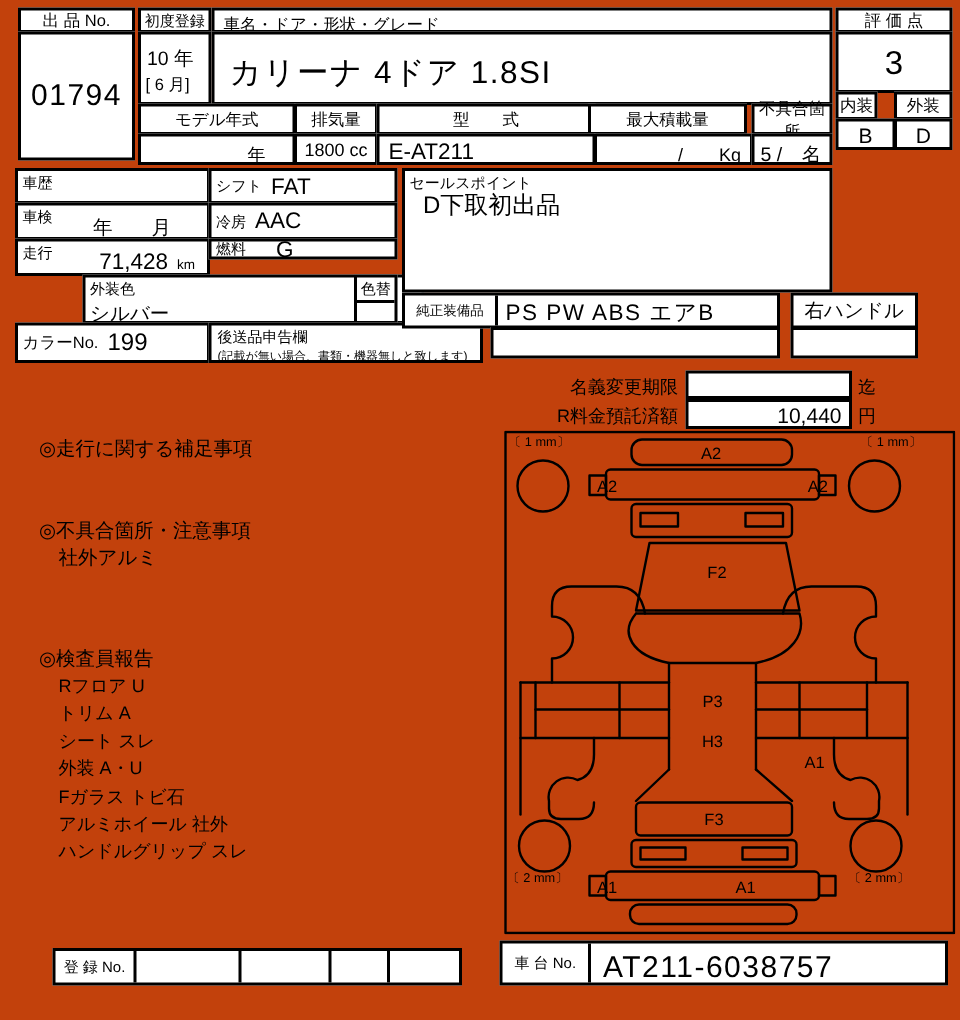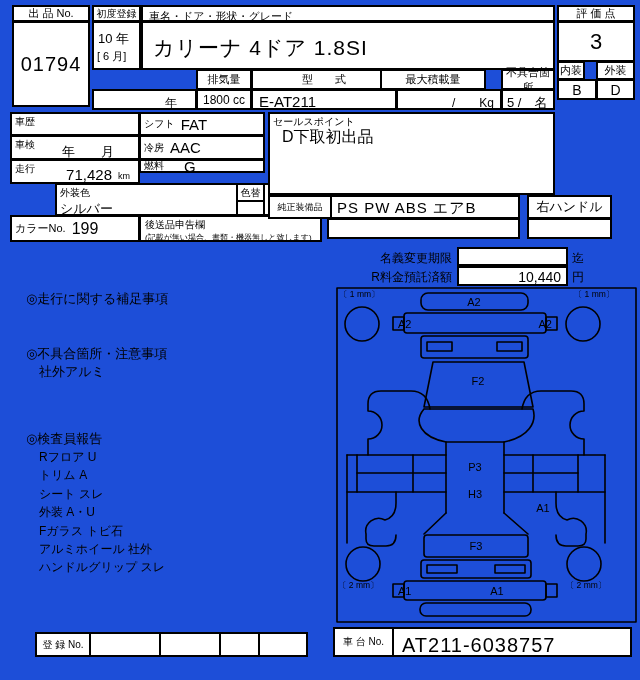--- a/index.html
+++ b/index.html
@@ -1,16 +1,16 @@
 <!DOCTYPE html>
 <html><head>
 <meta charset="utf-8">
 <style>
   html,body{margin:0;padding:0;background:#fff;}
-  .sheet{position:relative;width:640px;height:680px;background:#1d4ed8;
+  .sheet{position:relative;width:640px;height:680px;background:#c2410c;
          font-family:"Liberation Sans","DejaVu Sans",sans-serif;color:#000;overflow:hidden;}
   .bx{position:absolute;border:2px solid #000;box-sizing:border-box;background:#fff;}
   .abs{position:absolute;box-sizing:border-box;}
   .cen{display:flex;align-items:center;justify-content:center;text-align:center;}
   .lbl{font-size:10px;}
   .lbl11{font-size:11px;}
   .val14{font-size:14px;}
   .val15{font-size:15px;}
   .big{font-size:21px;letter-spacing:1px;}
   .cellLabel{position:absolute;top:1px;left:3px;font-size:10px;}
@@ -27,23 +27,24 @@
 
   <div class="bx cen lbl" style="left:92px;top:5px;width:49px;height:17px;">初度登録</div>
   <div class="bx" style="left:92px;top:21px;width:49px;height:49px;">
     <div class="abs" style="left:4px;top:7px;font-size:13px;">10 年</div>
     <div class="abs" style="left:3px;top:26px;font-size:11px;">[ 6 月]</div>
   </div>
 
   <div class="bx lbl11" style="left:141px;top:5px;width:414px;height:17px;padding:2px 0 0 6px;">車名・ドア・形状・グレード</div>
   <div class="bx big" style="left:141px;top:21px;width:414px;height:49px;padding:11px 0 0 10px;">カリーナ 4ドア 1.8SI</div>
 
+  <div class="bx cen lbl11" style="left:92px;top:69px;width:105px;height:21px;">モデル年式</div>
   <div class="bx cen lbl11" style="left:196px;top:69px;width:56px;height:21px;">排気量</div>
   <div class="bx cen lbl11" style="left:251px;top:69px;width:146px;height:21px;">型　　式</div>
-  <div class="bx cen lbl11" style="left:380px;top:69px;width:106px;height:21px;">最大積載量</div>
+  <div class="bx cen lbl11" style="left:392px;top:69px;width:106px;height:21px;">最大積載量</div>
   <div class="bx cen lbl11" style="left:501px;top:69px;width:54px;height:21px;">不具合箇所</div>
 
   <div class="bx" style="left:92px;top:89px;width:105px;height:21px;font-size:12px;text-align:right;padding:4px 18px 0 0;">年</div>
   <div class="bx cen" style="left:196px;top:89px;width:56px;height:21px;font-size:12px;">1800 cc</div>
   <div class="bx" style="left:251px;top:89px;width:146px;height:21px;font-size:15px;padding:2px 0 0 6px;">E-AT211</div>
   <div class="bx" style="left:396px;top:89px;width:106px;height:21px;font-size:12px;text-align:right;padding:4px 6px 0 0;">/　　Kg</div>
   <div class="bx" style="left:501px;top:89px;width:54px;height:21px;font-size:13px;padding:3px 0 0 4px;">5 /　名</div>
 
   <div class="bx cen lbl11" style="left:557px;top:5px;width:78px;height:17px;">評 価 点</div>
   <div class="bx cen" style="left:557px;top:21px;width:78px;height:41px;font-size:22px;">3</div>

